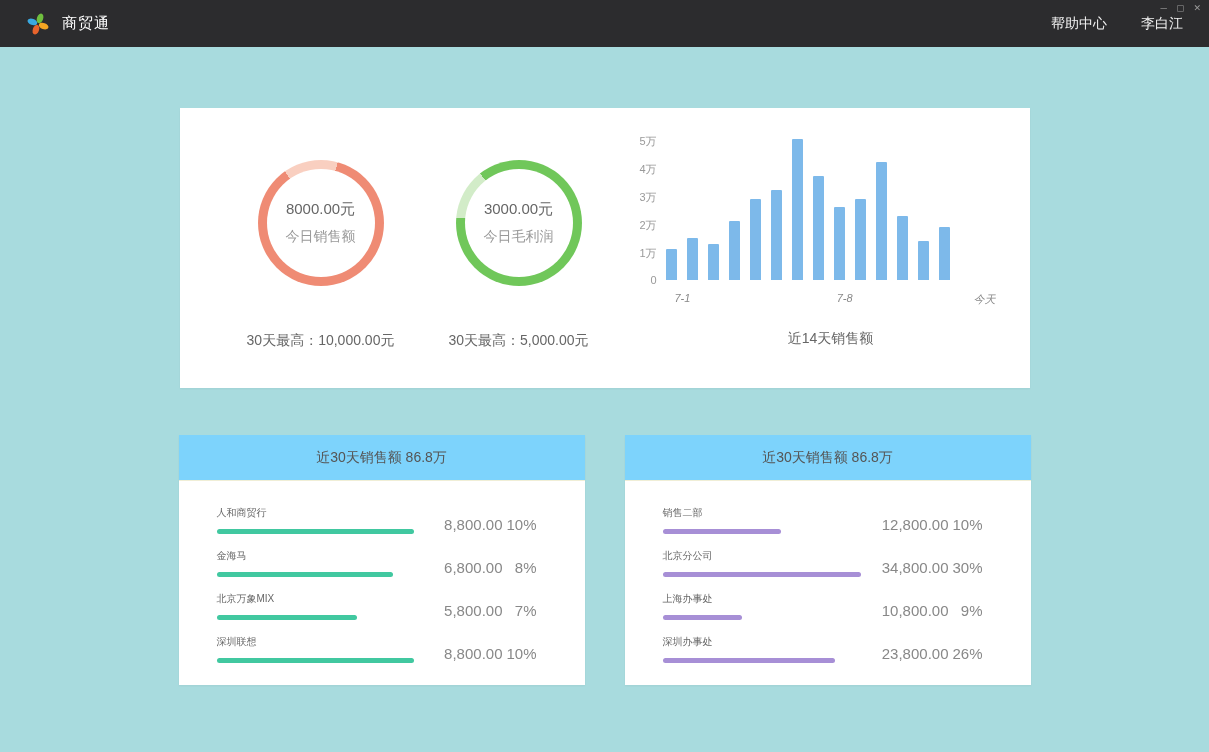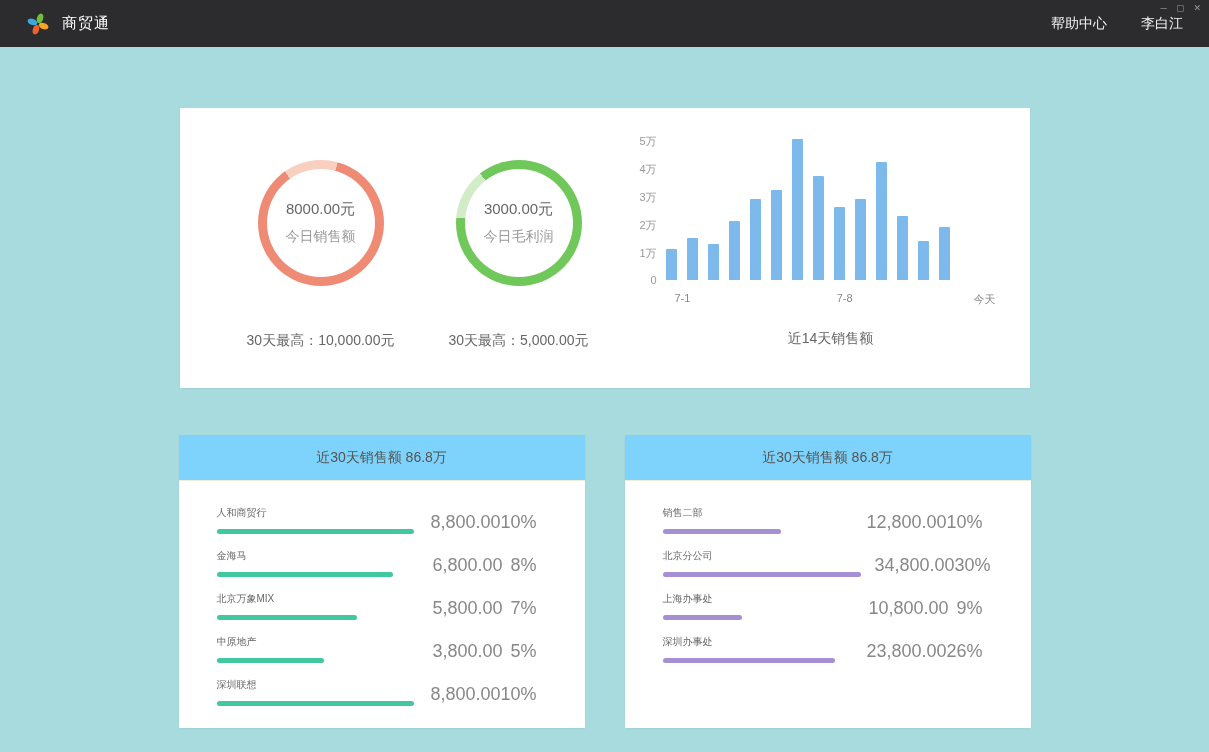--- a/index.html
+++ b/index.html
@@ -48,41 +48,41 @@
   
   .chart-block { flex:1; margin-left:22px; padding-top:0; }
   .chart-area { display:flex; }
   .y-axis {
     display:flex; flex-direction:column; justify-content:space-between;
     height:152px; margin-top:-6px;
     font-size:11px; color:#999; text-align:right; padding-right:9px; min-width:26px;
   }
   .bars { display:flex; align-items:flex-end; gap:10px; height:140px; }
   .bar { width:11px; border-radius:1px 1px 0 0; }
-  .x-axis { position:relative; height:18px; font-size:11px; color:#888; margin-left:35px; margin-top:6px; }
+  .x-axis { position:relative; height:18px; font-size:11px; color:#888; margin-left:35px; margin-top:6px;font-style:italic; }
   .x-tick { position:absolute; top:0; }
   .x-tick.first { left:0; }
   .x-tick.middle { left:53%; transform:translateX(-50%); }
   .x-tick.last { right:0; }
   .chart-caption { text-align:center; margin-top:20px; font-size:14px; color:#666; padding-left:26px; }
 
   
   .panels-row { width:852px; margin:47px auto 0; display:flex; gap:40px; }
   .panel { width:406px; background:#fff; padding-bottom:22px; box-shadow:0 1px 2px rgba(0,0,0,0.05); }
   .panel-header {
     height:46px; background:#7dd3fc; border-bottom:1px solid #f0eed6;
     display:flex; align-items:center; justify-content:center;
     font-size:14px; color:#555;
   }
   .panel-body { padding:10px 48px 0 38px; }
   .row { margin-top:15px; display:flex; align-items:flex-end; }
   .row-left { flex:1; }
   .row-label { font-size:10px; color:#666; margin-bottom:9px; }
   .row-bar { height:5px; border-radius:2.5px; }
-  .row-value { display:flex; margin-left:14px; padding-bottom:1px; font-size:18px; color:#888; white-space:nowrap; }
+  .row-value { display:flex; margin-left:14px; padding-bottom:1px; font-size:15px; color:#888; white-space:nowrap; }
   .row-value .amount { min-width:66px; text-align:right; }
   .row-value .percent { min-width:34px; text-align:right; }
 </style>
 </head>
 <body>
 
 <div class="titlebar">
   <svg class="logo" viewBox="0 0 24 24">
     <g transform="rotate(20 12 12)">
       <ellipse cx="12" cy="6" rx="3.1" ry="5" fill="#6fbf3e" transform="rotate(0 12 12)"></ellipse>
@@ -195,30 +195,20 @@
             <div class="row-label">北京万象MIX</div>
             <div class="row-bar" style="width: 140px; background: rgb(65, 200, 160);"></div>
           </div>
         <div class="row-value">
             <span class="amount">5,800.00</span>
             <span class="percent">7%</span>
           </div>
       </div>
       <div class="row">
         <div class="row-left">
-            <div class="row-label">中原地产</div>
-            <div class="row-bar" style="width: 107px; background: rgb(65, 200, 160);"></div>
-          </div>
-        <div class="row-value">
-            <span class="amount">3,800.00</span>
-            <span class="percent">5%</span>
-          </div>
-      </div>
-      <div class="row">
-        <div class="row-left">
             <div class="row-label">深圳联想</div>
             <div class="row-bar" style="width: 197px; background: rgb(65, 200, 160);"></div>
           </div>
         <div class="row-value">
             <span class="amount">8,800.00</span>
             <span class="percent">10%</span>
           </div>
       </div>
     </div>
   </div>

